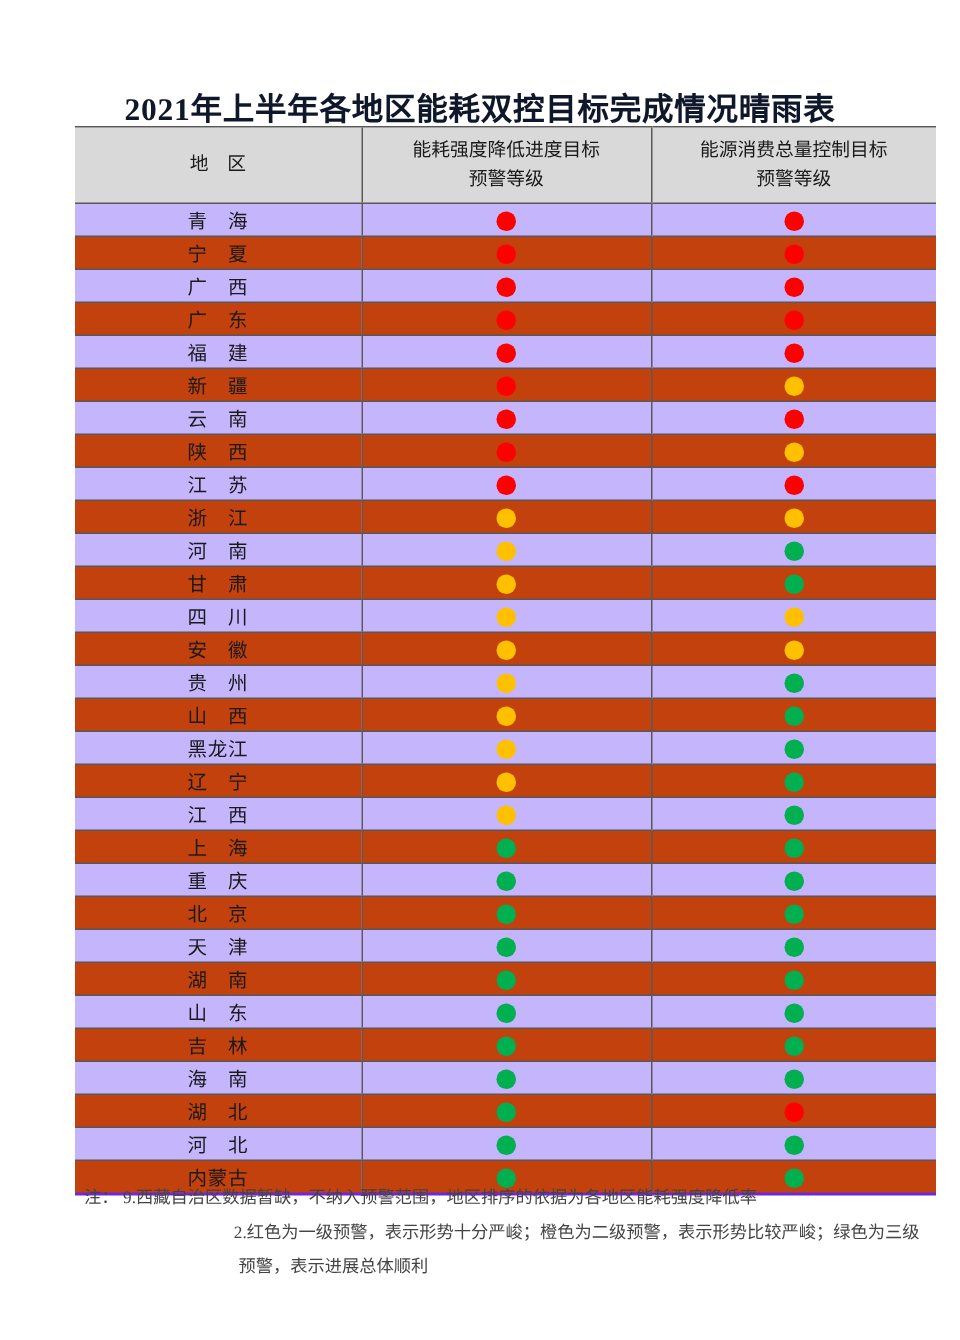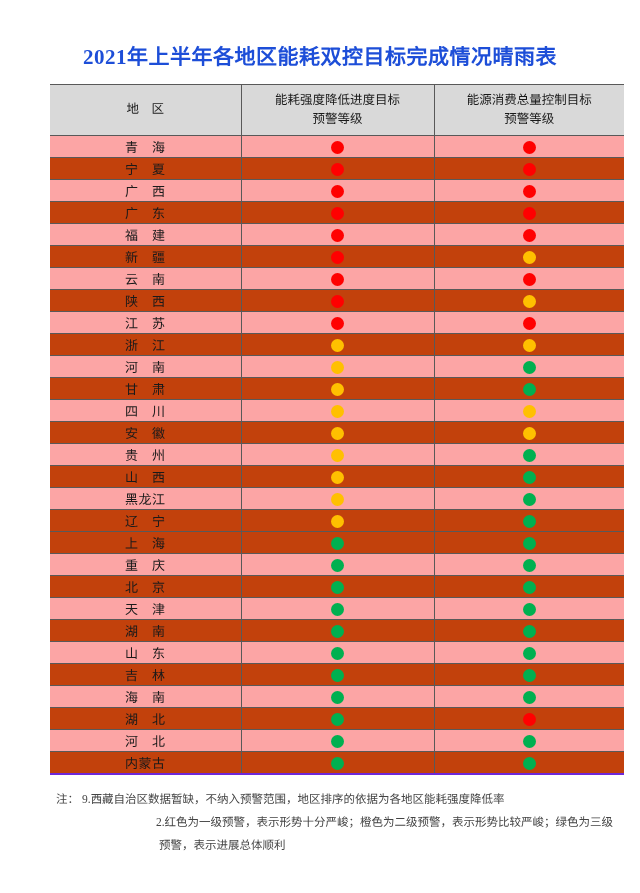--- a/index.html
+++ b/index.html
@@ -18,28 +18,28 @@
   .page {
     position: relative;
     width: 640px;
     height: 893px;
     box-sizing: border-box;
   }
   
   .title {
     position: absolute;
     left: 0;
-    top: 40px;
+    top: 56px;
     width: 640px;
     text-align: center;
     font-family: "Liberation Serif", "DejaVu Serif", serif;
     font-weight: bold;
     font-size: 21px;
     letter-spacing: 0.5px;
-    color: #1d4ed8;
+    color: #0f172a;
     white-space: nowrap;
   }
   
   .table-wrap {
     position: absolute;
     left: 50px;
     top: 84px;
     width: 574px;
   }
   table.matrix {
@@ -73,21 +73,21 @@
     color: #1a1a1a;
     border-top: 2px solid #4d4d4d;
     border-bottom: 2px solid #4d4d4d;
   }
   thead th .hdr-line { display: block; }
   tbody tr td {
     height: 21px;
     vertical-align: middle;
     text-align: center;
   }
-  tbody tr.odd td  { background: #fca5a5; }
+  tbody tr.odd td  { background: #c4b5fd; }
   tbody tr.even td { background: #c2410c; }
   tbody tr:last-child td { border-bottom: 2px solid #6d28d9; }
 
   .region-name {
     display: inline-block;
     font-size: 13px;
     color: #1a1a1a;
     letter-spacing: 0.5px;
   }
   .dot {
@@ -232,20 +232,25 @@
           <tr class="odd">
             <td><span class="region-name">黑龙江</span></td>
             <td><span class="dot yellow"></span></td>
             <td><span class="dot green"></span></td>
           </tr>
           <tr class="even">
             <td><span class="region-name">辽　宁</span></td>
             <td><span class="dot yellow"></span></td>
             <td><span class="dot green"></span></td>
           </tr>
+          <tr class="odd">
+            <td><span class="region-name">江　西</span></td>
+            <td><span class="dot yellow"></span></td>
+            <td><span class="dot green"></span></td>
+          </tr>
           <tr class="even">
             <td><span class="region-name">上　海</span></td>
             <td><span class="dot green"></span></td>
             <td><span class="dot green"></span></td>
           </tr>
           <tr class="odd">
             <td><span class="region-name">重　庆</span></td>
             <td><span class="dot green"></span></td>
             <td><span class="dot green"></span></td>
           </tr>

